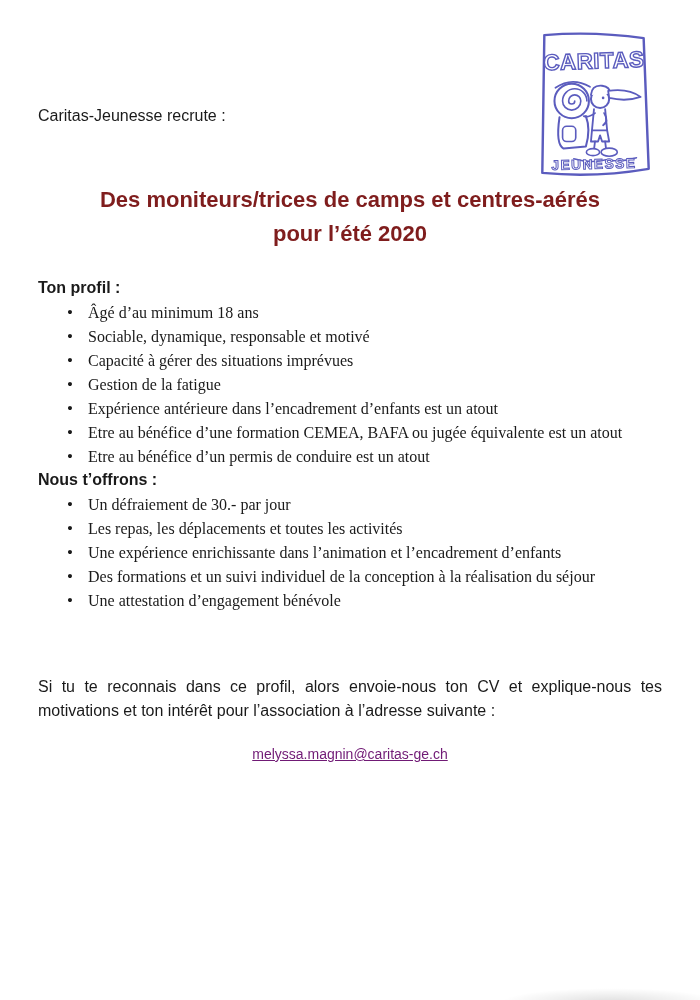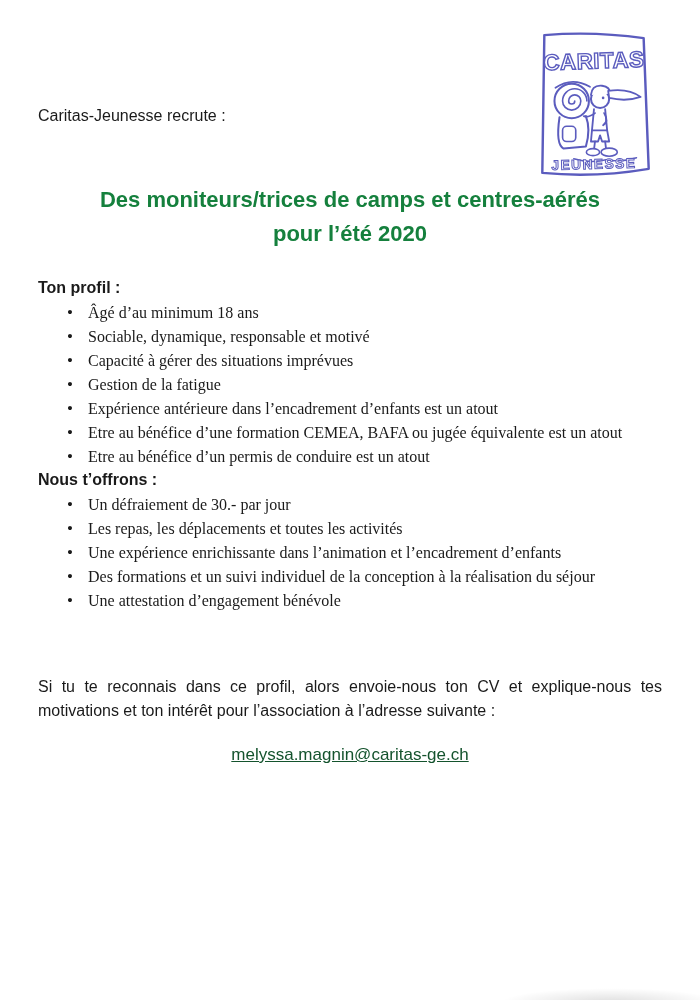--- a/index.html
+++ b/index.html
@@ -22,21 +22,21 @@
     line-height: 19px;
   }
   .logo {
     position: absolute;
     top: 28px; left: 534px;
     width: 122px; height: 152px;
   }
   .doc-title {
     margin-top: 58px;
     text-align: center;
-    color: #15803d;
+    color: #7f1d1d;
     font-weight: bold;
     font-size: 22px;
     line-height: 34px;
   }
   .section-profil { margin-top: 26px; }
   .section-offrons { }
   .section-heading {
     font-weight: bold;
     font-size: 16px;
     line-height: 22px;
@@ -64,23 +64,23 @@
     margin-top: 62px;
     font-size: 16px;
     line-height: 24px;
     text-align: justify;
   }
   .email-row {
     margin-top: 22px;
     text-align: center;
   }
   .email-row a {
-    color: #14532d;
+    color: #701a75;
     text-decoration: underline;
-    font-size: 17px;
+    font-size: 14px;
   }
   .corner-shade {
     position: absolute;
     left: 500px; bottom: 0;
     width: 200px; height: 12px;
     background: radial-gradient(ellipse at 55% 120%, rgba(0,0,0,0.13), rgba(0,0,0,0) 70%);
     pointer-events: none;
   }
   .logo svg text {
     font-family: "Liberation Sans", sans-serif;

